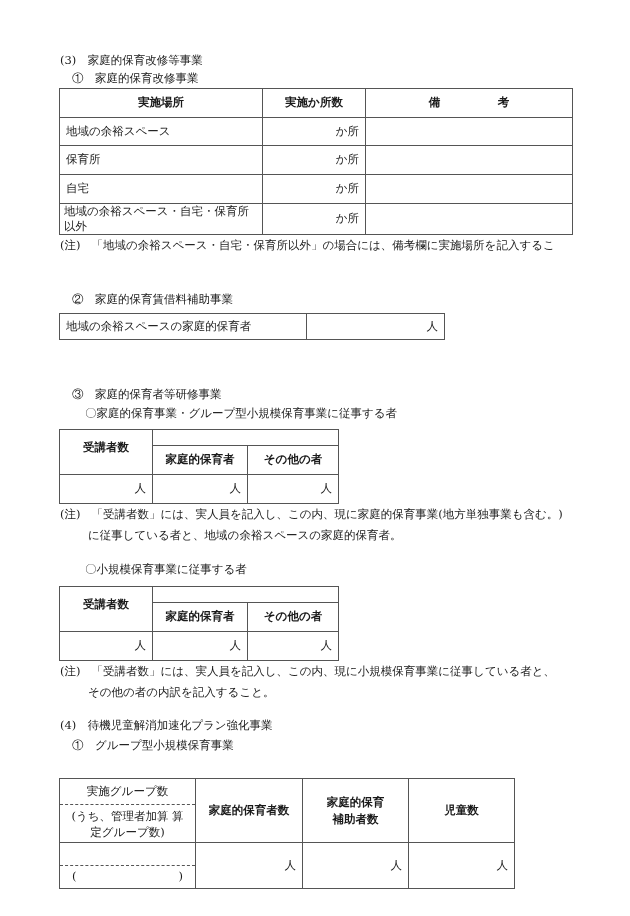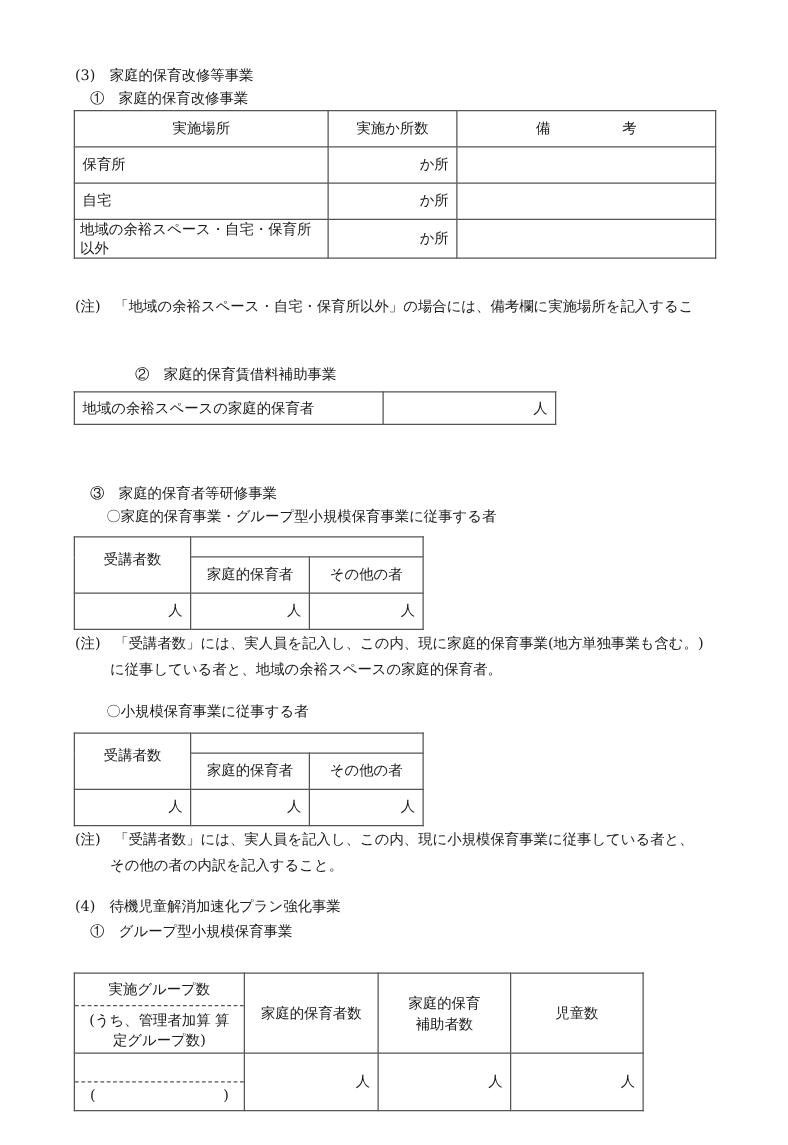--- a/index.html
+++ b/index.html
@@ -5,21 +5,21 @@
   html, body { margin: 0; padding: 0; background: #ffffff; }
   body {
     width: 630px; height: 916px; position: relative; overflow: hidden;
     font-family: "DejaVu Serif", "Liberation Serif", serif;
     color: #1a1a1a; font-size: 11.5px;
   }
   .abs { position: absolute; white-space: nowrap; line-height: 1; }
   .heading { font-size: 11.5px; }
   table { position: absolute; border-collapse: collapse; table-layout: fixed; }
   td { border: 1px solid #555; padding: 0 6px; font-size: 11.5px; vertical-align: middle; line-height: 1.2; }
-  .c { text-align: center; }
+  .c { text-align: center; font-weight: bold; }
   .r { text-align: right; }
   .l { text-align: left; }
   .note { position: absolute; font-size: 11.5px; line-height: 21px; }
   .note .indent { padding-left: 28px; }
   .dash { border-top: 1px dashed #555; }
 </style>
 </head>
 <body>
 
 <div class="abs heading" style="left:60px; top:55px;">(3)　家庭的保育改修等事業</div>
@@ -30,20 +30,25 @@
       <col style="width:203px">
       <col style="width:103px">
       <col style="width:207px">
     </colgroup>
   <tbody>
       <tr style="height:29px">
     <td class="c">実施場所</td>
     <td class="c">実施か所数</td>
     <td class="c" style="white-space:pre">備　　　　　考</td>
   </tr>
+  <tr style="height:28px">
+    <td class="l">地域の余裕スペース</td>
+    <td class="r">か所</td>
+    <td></td>
+  </tr>
   <tr style="height:29px">
     <td class="l">保育所</td>
     <td class="r">か所</td>
     <td></td>
   </tr>
   <tr style="height:29px">
     <td class="l">自宅</td>
     <td class="r">か所</td>
     <td></td>
   </tr>
@@ -52,21 +57,21 @@
     <td class="r">か所</td>
     <td></td>
   </tr>
 </tbody>
   </table>
 
 <div class="note" style="left:60px; top:235px; width:520px;">
   <div><span>(注)</span>&nbsp;&nbsp;&nbsp;<span>「地域の余裕スペース・自宅・保育所以外」の場合には、備考欄に実施場所を記入するこ</span></div>
 </div>
 
-<div class="abs heading" style="left:72px; top:294px;margin-left:36px;">②　家庭的保育賃借料補助事業</div>
+<div class="abs heading" style="left:72px; top:294px;">②　家庭的保育賃借料補助事業</div>
 <table style="left:59px; top:313px; width:385px;">
   <colgroup>
       <col style="width:247px">
       <col style="width:138px">
     </colgroup>
   <tbody>
       <tr style="height:26px">
     <td class="l">地域の余裕スペースの家庭的保育者</td>
     <td class="r">人</td>
   </tr>

